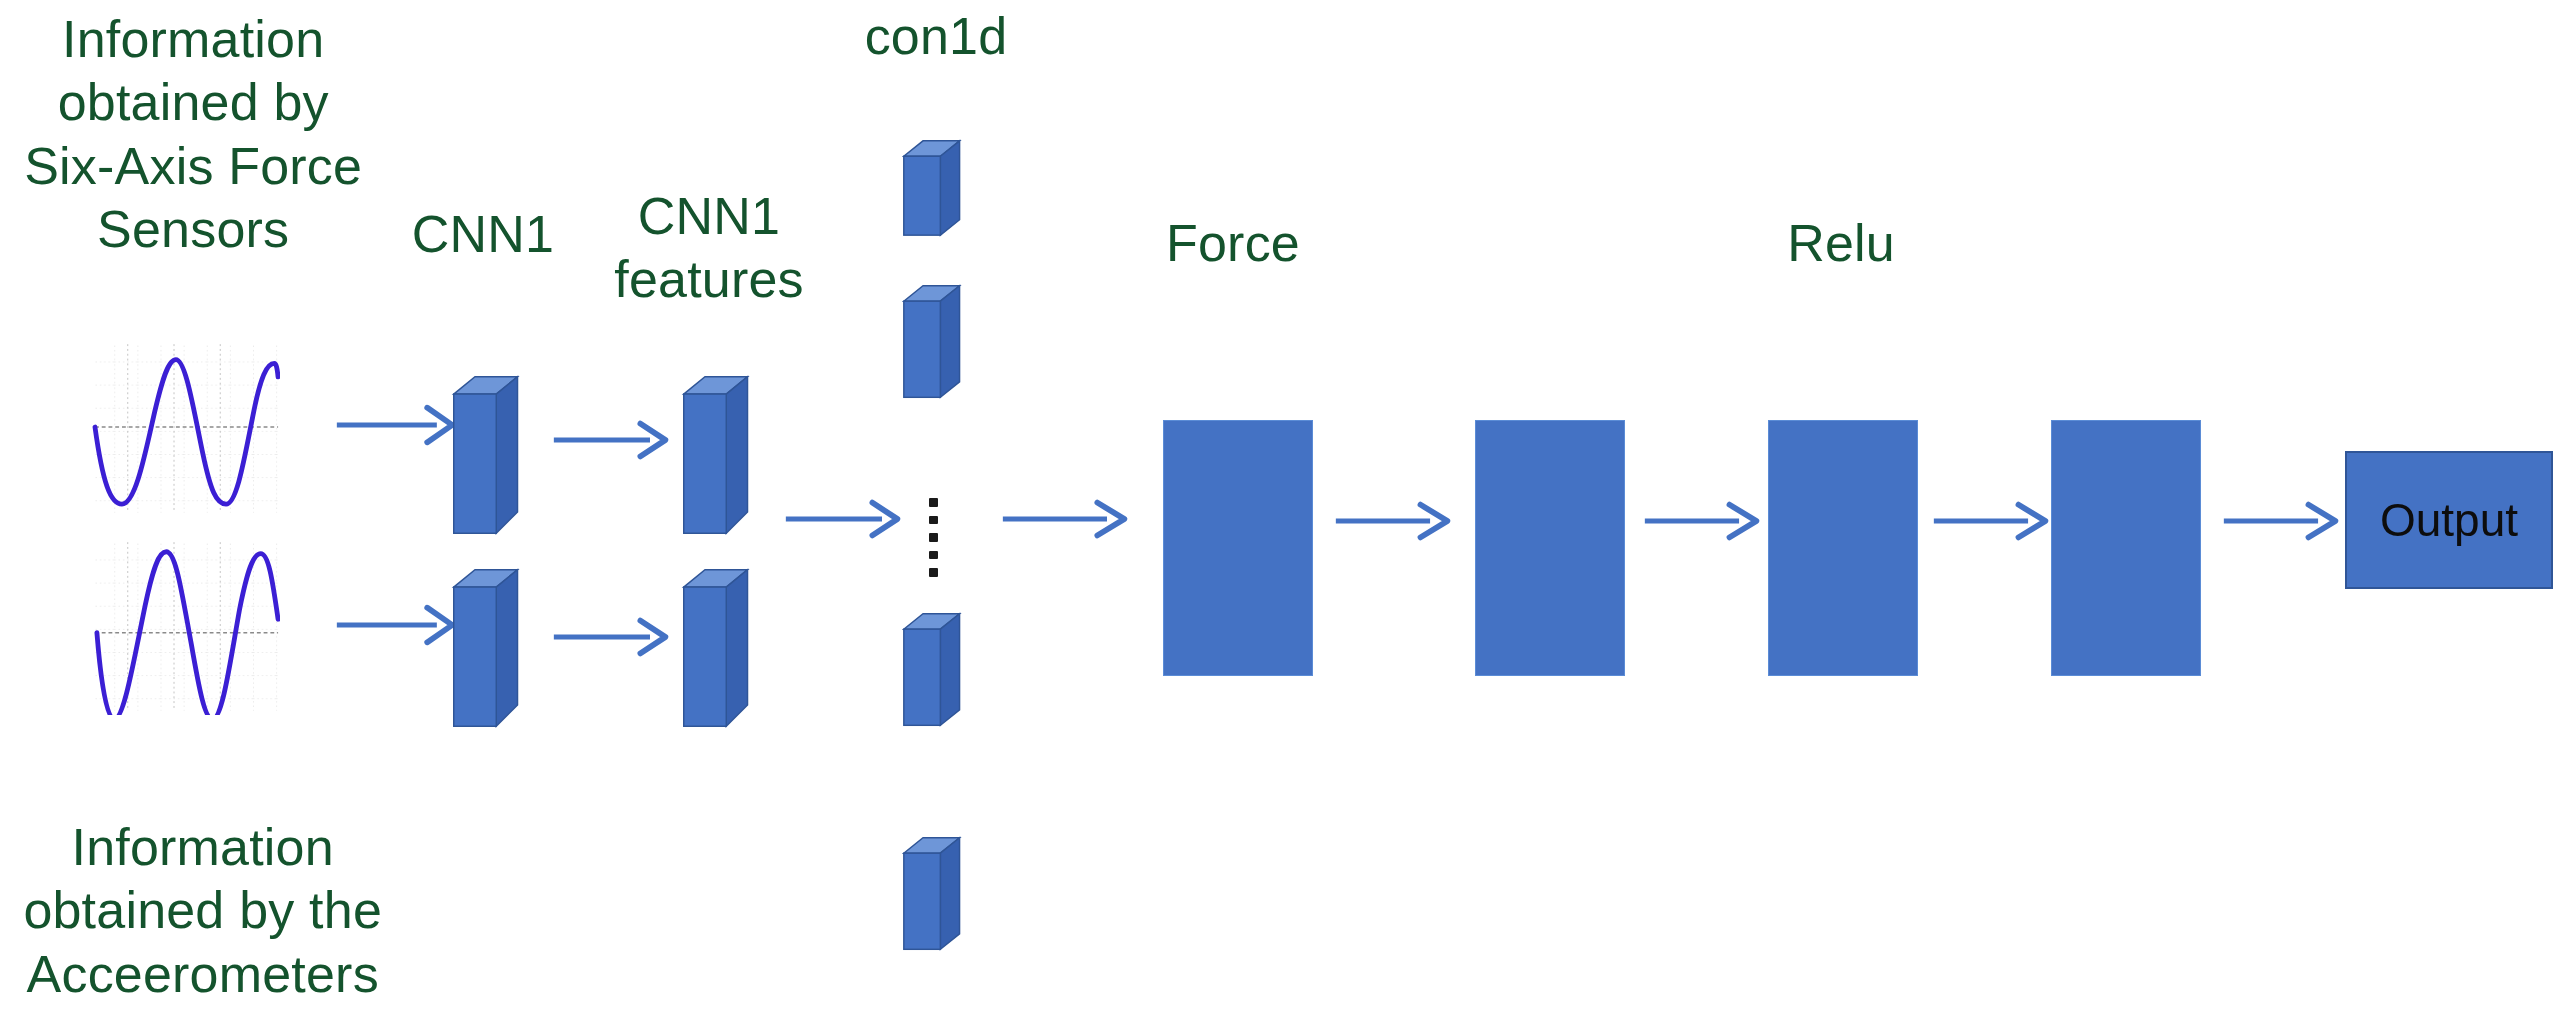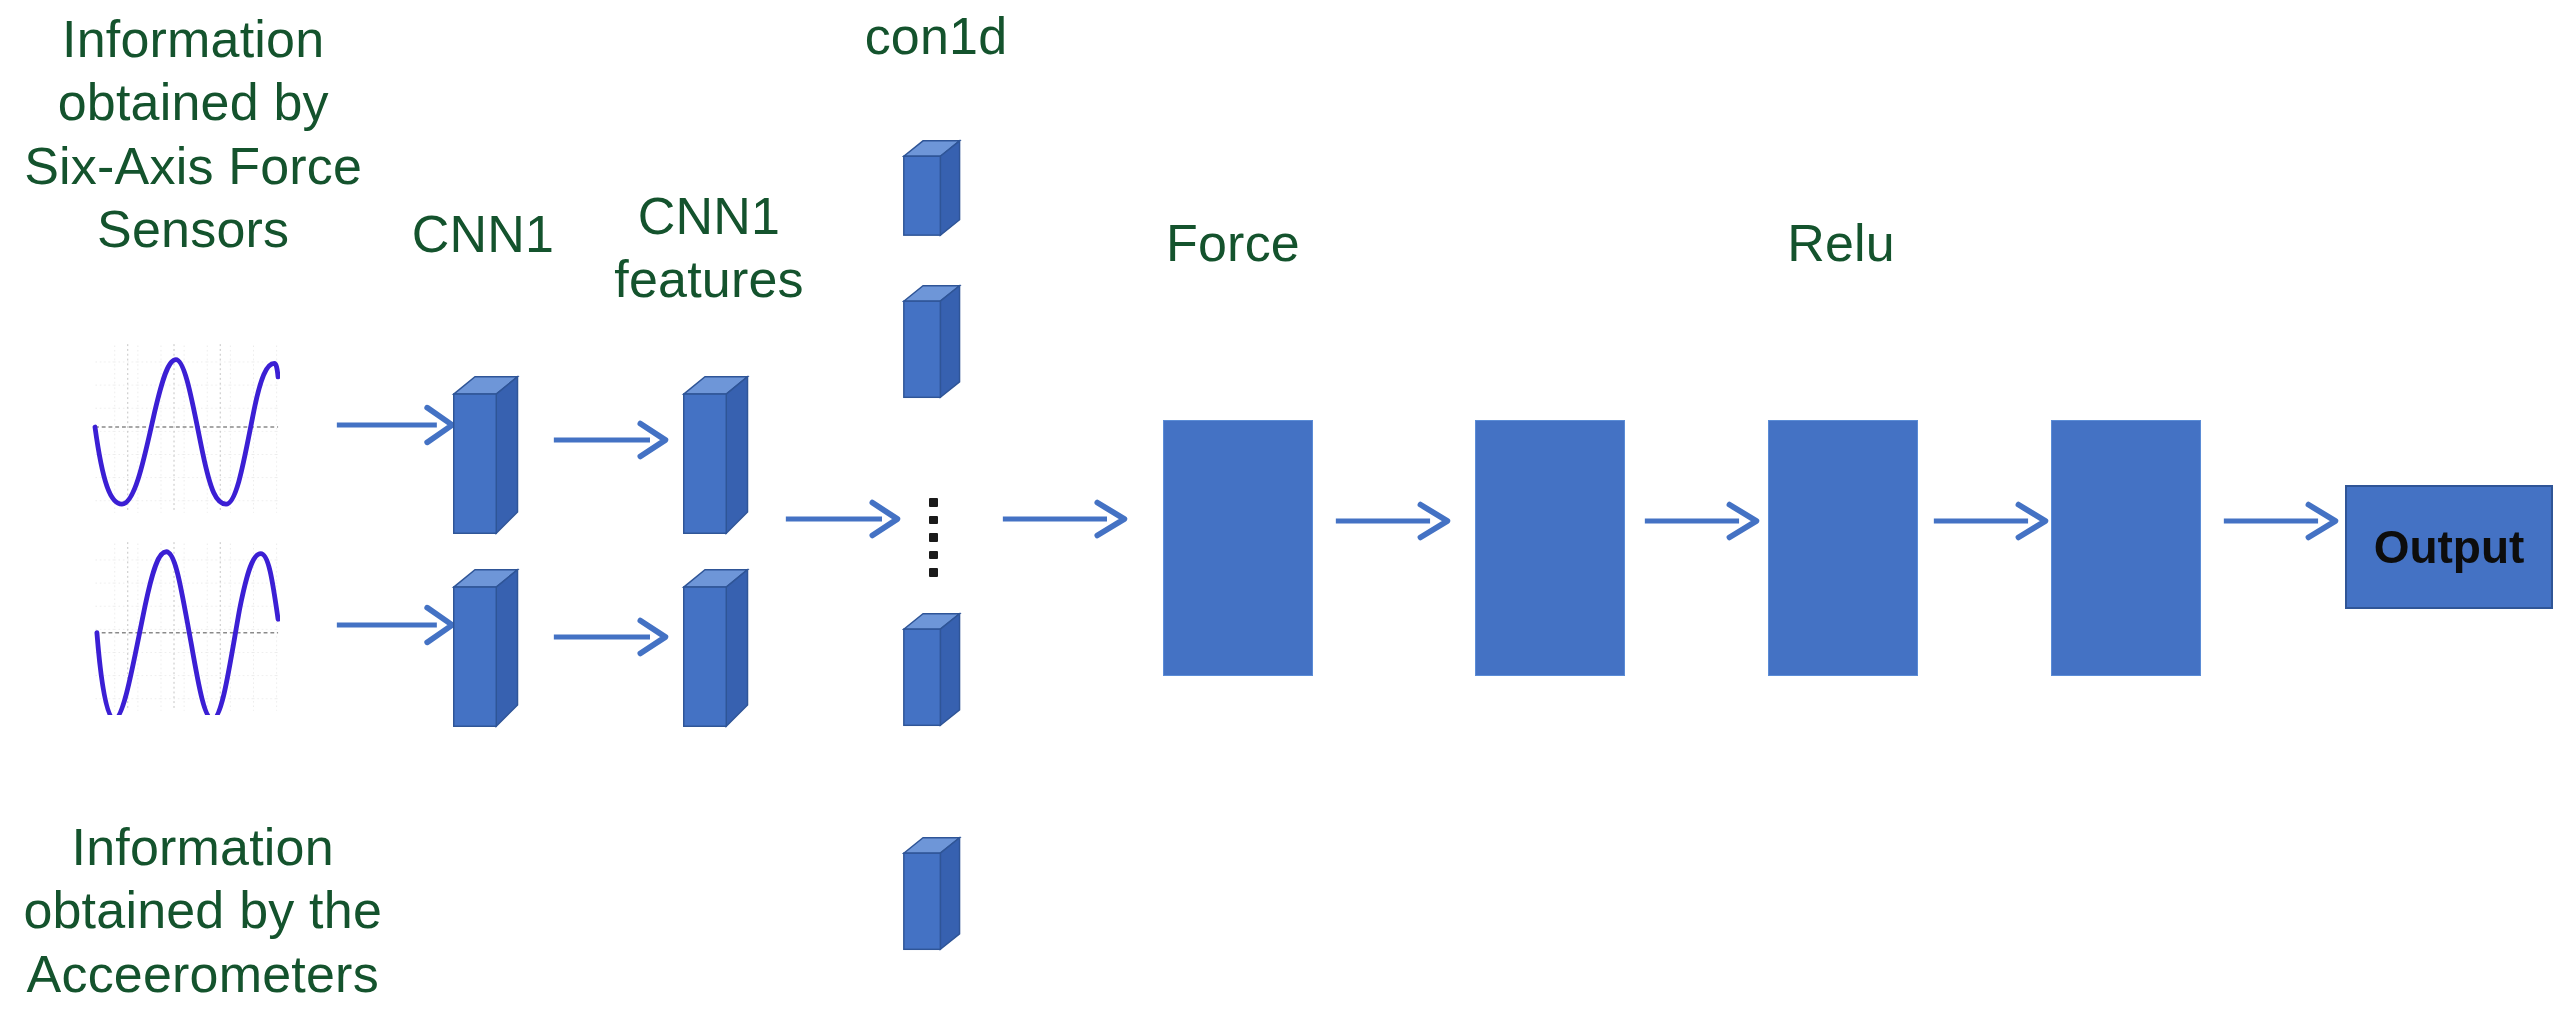--- a/index.html
+++ b/index.html
@@ -248,16 +248,16 @@
 
   <div class="flatrect" style="left:2051px; top:420px; width:150px; height:256px;"></div>
 
   <div class="arrow" style="left:2220px; top:494px;">
     <svg width="125" height="54" viewBox="0 0 130 56">
       <line x1="4" y1="28" x2="102" y2="28" stroke="#4472C4" stroke-width="5"></line>
       <polyline points="92,11 120,28 92,45" fill="none" stroke="#4472C4" stroke-width="6" stroke-linecap="round" stroke-linejoin="round"></polyline>
     </svg>
   </div>
 
-  <div class="outbox" style="left:2345px; top:485px; width:208px; height:124px;font-weight:bold;">Output</div>
+  <div class="outbox" style="left:2345px; top:451px; width:208px; height:138px;">Output</div>
 
 </div>
 
 
 </body></html>

